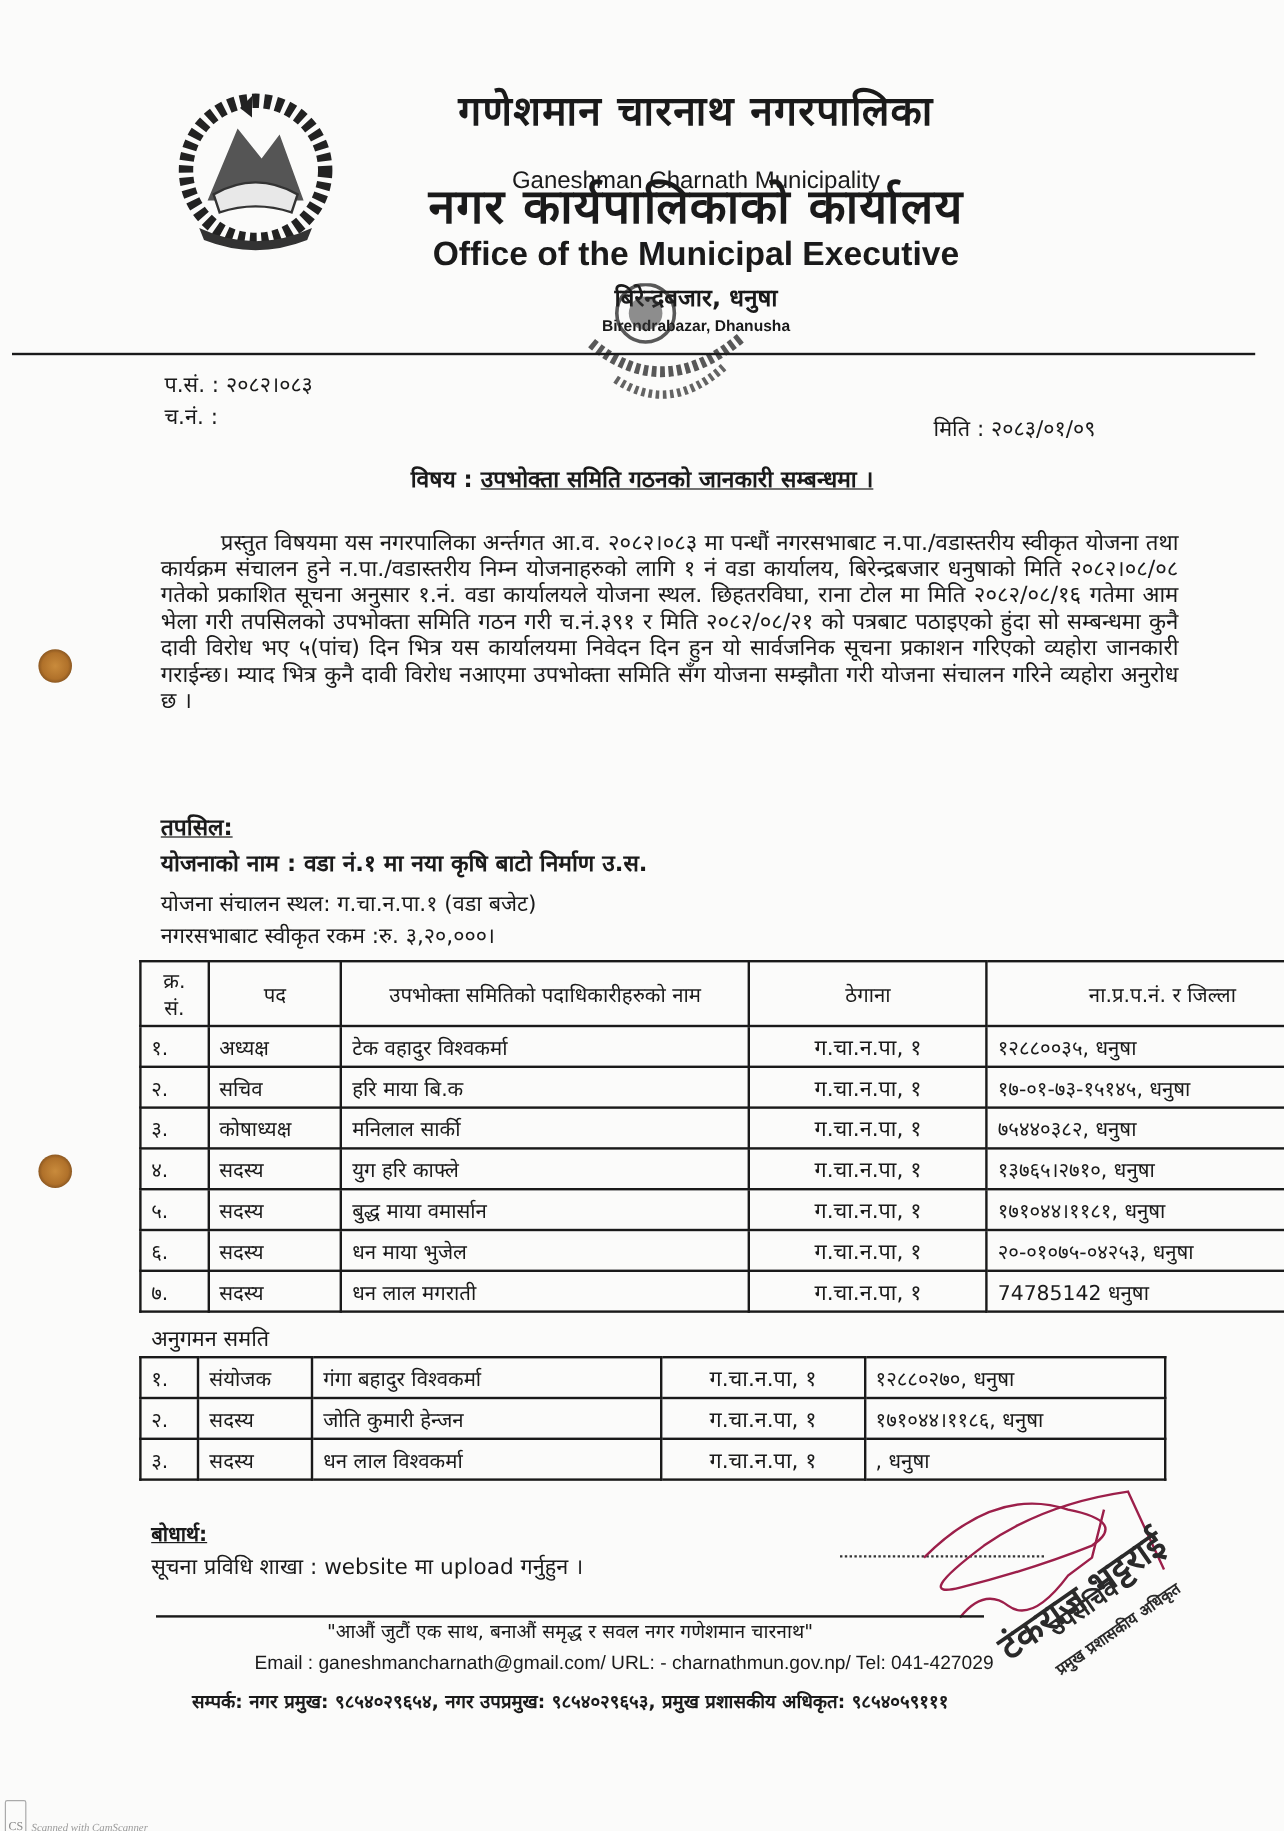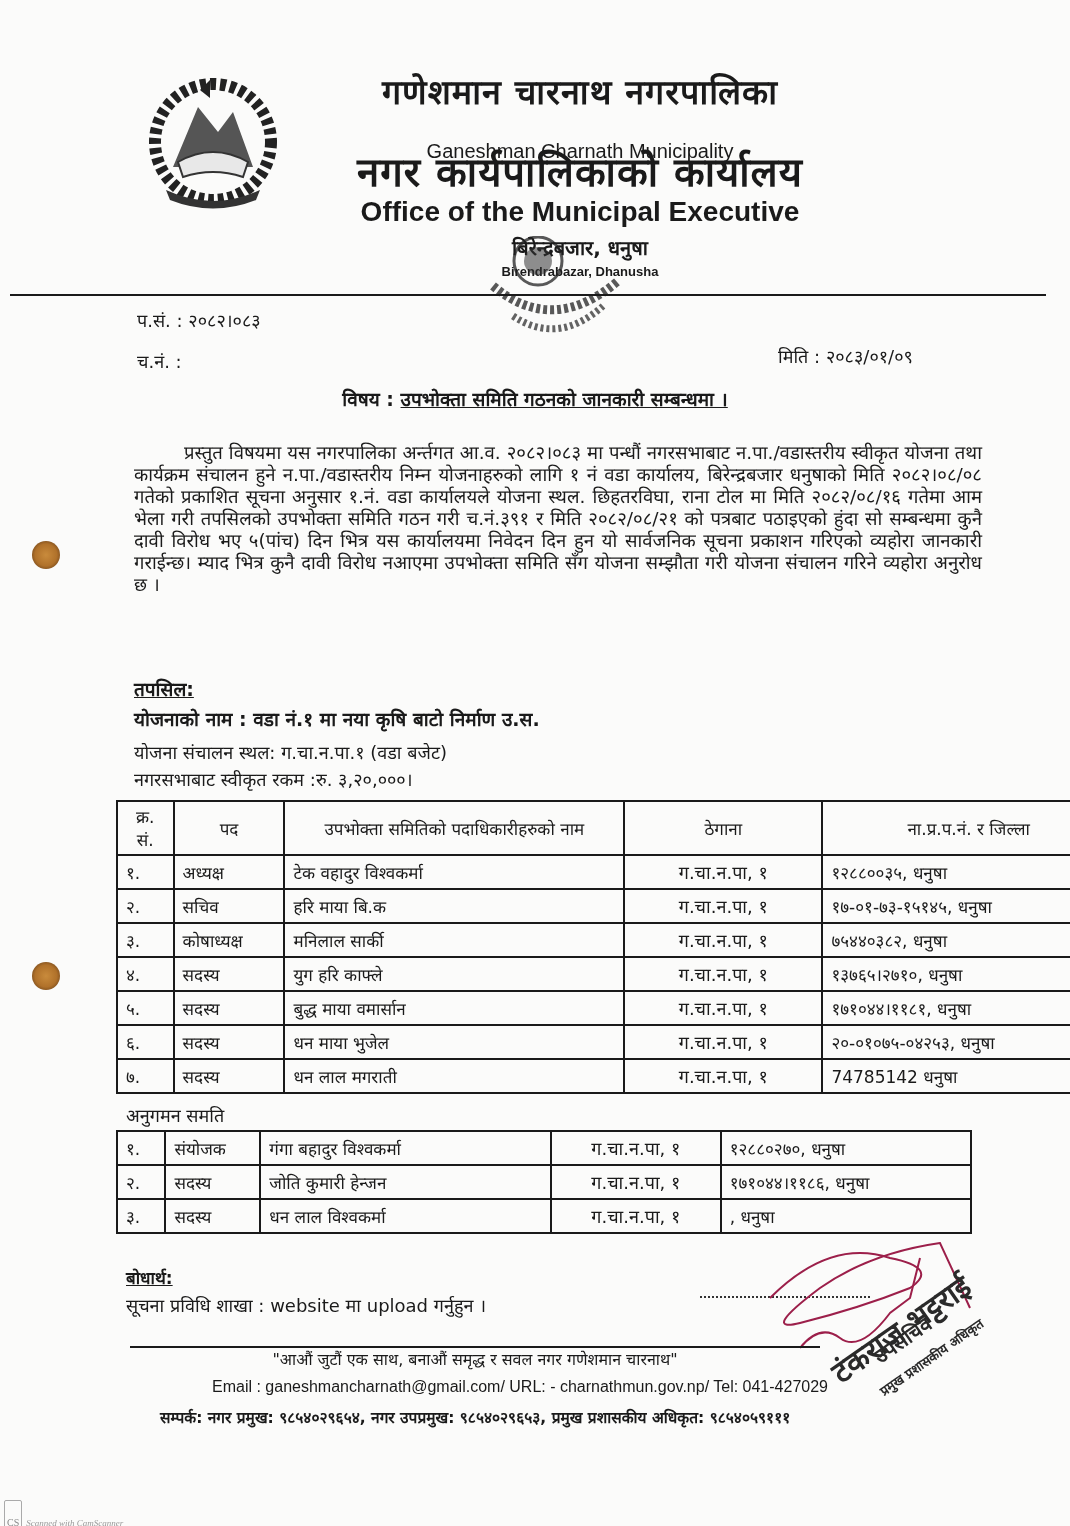--- a/index.html
+++ b/index.html
@@ -18,21 +18,21 @@
   .title-en { left: 300px; top: 116px; width: 560px; text-align: center; font-size: 20px; font-family: "Liberation Sans", sans-serif; margin-top: 24px; }
   .office-ne { left: 300px; top: 143px; width: 560px; text-align: center; font-size: 40px; font-weight: bold; letter-spacing: 1px; }
   .office-en { left: 300px; top: 196px; width: 560px; text-align: center; font-size: 28px; font-family: "Liberation Sans", sans-serif; font-weight: bold; }
   .addr-ne { left: 460px; top: 234px; width: 240px; text-align: center; font-size: 20px; font-weight: bold; }
   .addr-en { left: 460px; top: 264px; width: 240px; text-align: center; font-size: 13px; font-family: "Liberation Sans", sans-serif; font-weight: bold; }
   .header-rule { left: 10px; top: 294px; width: 1036px; height: 2px; background: #1a1a1a; }
   .seal { left: 478px; top: 236px; width: 150px; height: 110px; }
 
   .meta { font-size: 18px; }
   .ref { left: 137px; top: 308px; }
-  .dispatch { left: 137px; top: 349px; }
+  .dispatch { left: 137px; top: 334px; }
   .date { left: 778px; top: 344px; }
 
   .subject { left: 120px; top: 386px; width: 830px; text-align: center; font-size: 19px; font-weight: bold; }
   .subject .u { text-decoration: underline; }
 
   .para { left: 134px; top: 442px; width: 848px; font-size: 18.5px; line-height: 22px; text-align: justify; text-indent: 50px; }
 
   .details-title { left: 134px; top: 676px; font-size: 19px; font-weight: bold; text-decoration: underline; }
   .details { left: 134px; font-size: 18px; }
   .d1 { top: 706px; font-weight: bold; font-size: 19px; }

